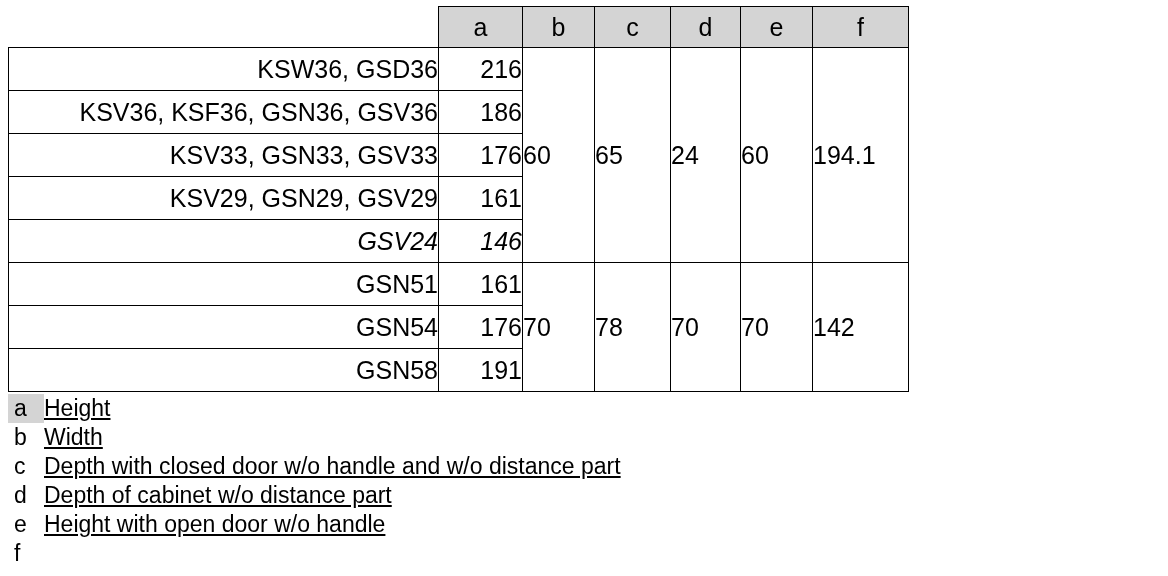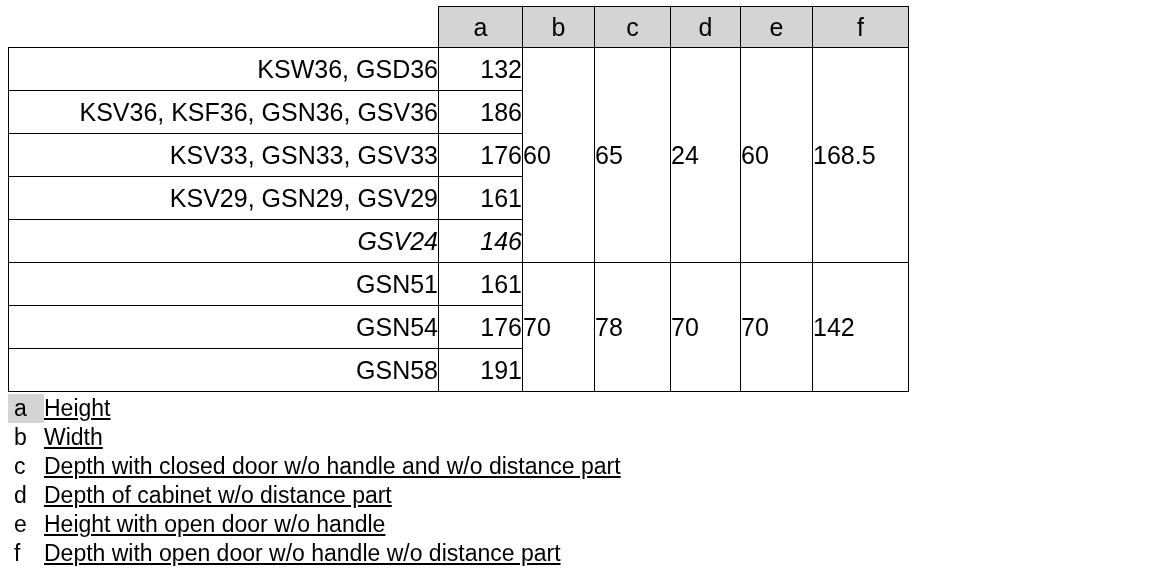--- a/index.html
+++ b/index.html
@@ -137,26 +137,26 @@
         <th class="hdr">c</th>
         <th class="hdr">d</th>
         <th class="hdr">e</th>
         <th class="hdr">f</th>
       </tr>
     </thead>
     <tbody>
 
       <tr>
         <td class="model-cell">KSW36, GSD36</td>
-        <td class="num-cell">132</td>
+        <td class="num-cell">216</td>
         <td class="span-cell" rowspan="5">60</td>
         <td class="span-cell" rowspan="5">65</td>
         <td class="span-cell" rowspan="5">24</td>
         <td class="span-cell" rowspan="5">60</td>
-        <td class="span-cell" rowspan="5">168.5</td>
+        <td class="span-cell" rowspan="5">194.1</td>
       </tr>
       <tr>
         <td class="model-cell">KSV36, KSF36, GSN36, GSV36</td>
         <td class="num-cell">186</td>
       </tr>
       <tr>
         <td class="model-cell">KSV33, GSN33, GSV33</td>
         <td class="num-cell">176</td>
       </tr>
       <tr>
@@ -204,18 +204,17 @@
     <div class="legend-row">
       <span class="legend-key">d</span>
       <span class="legend-text">Depth of cabinet w/o distance part</span>
     </div>
     <div class="legend-row">
       <span class="legend-key">e</span>
       <span class="legend-text">Height with open door w/o handle</span>
     </div>
     <div class="legend-row">
       <span class="legend-key">f</span>
-      <span class="legend-text">Depth with open door w/o handle w/o distance part</span>
     </div>
   </div>
 
 
 </div>
 
 </body></html>

